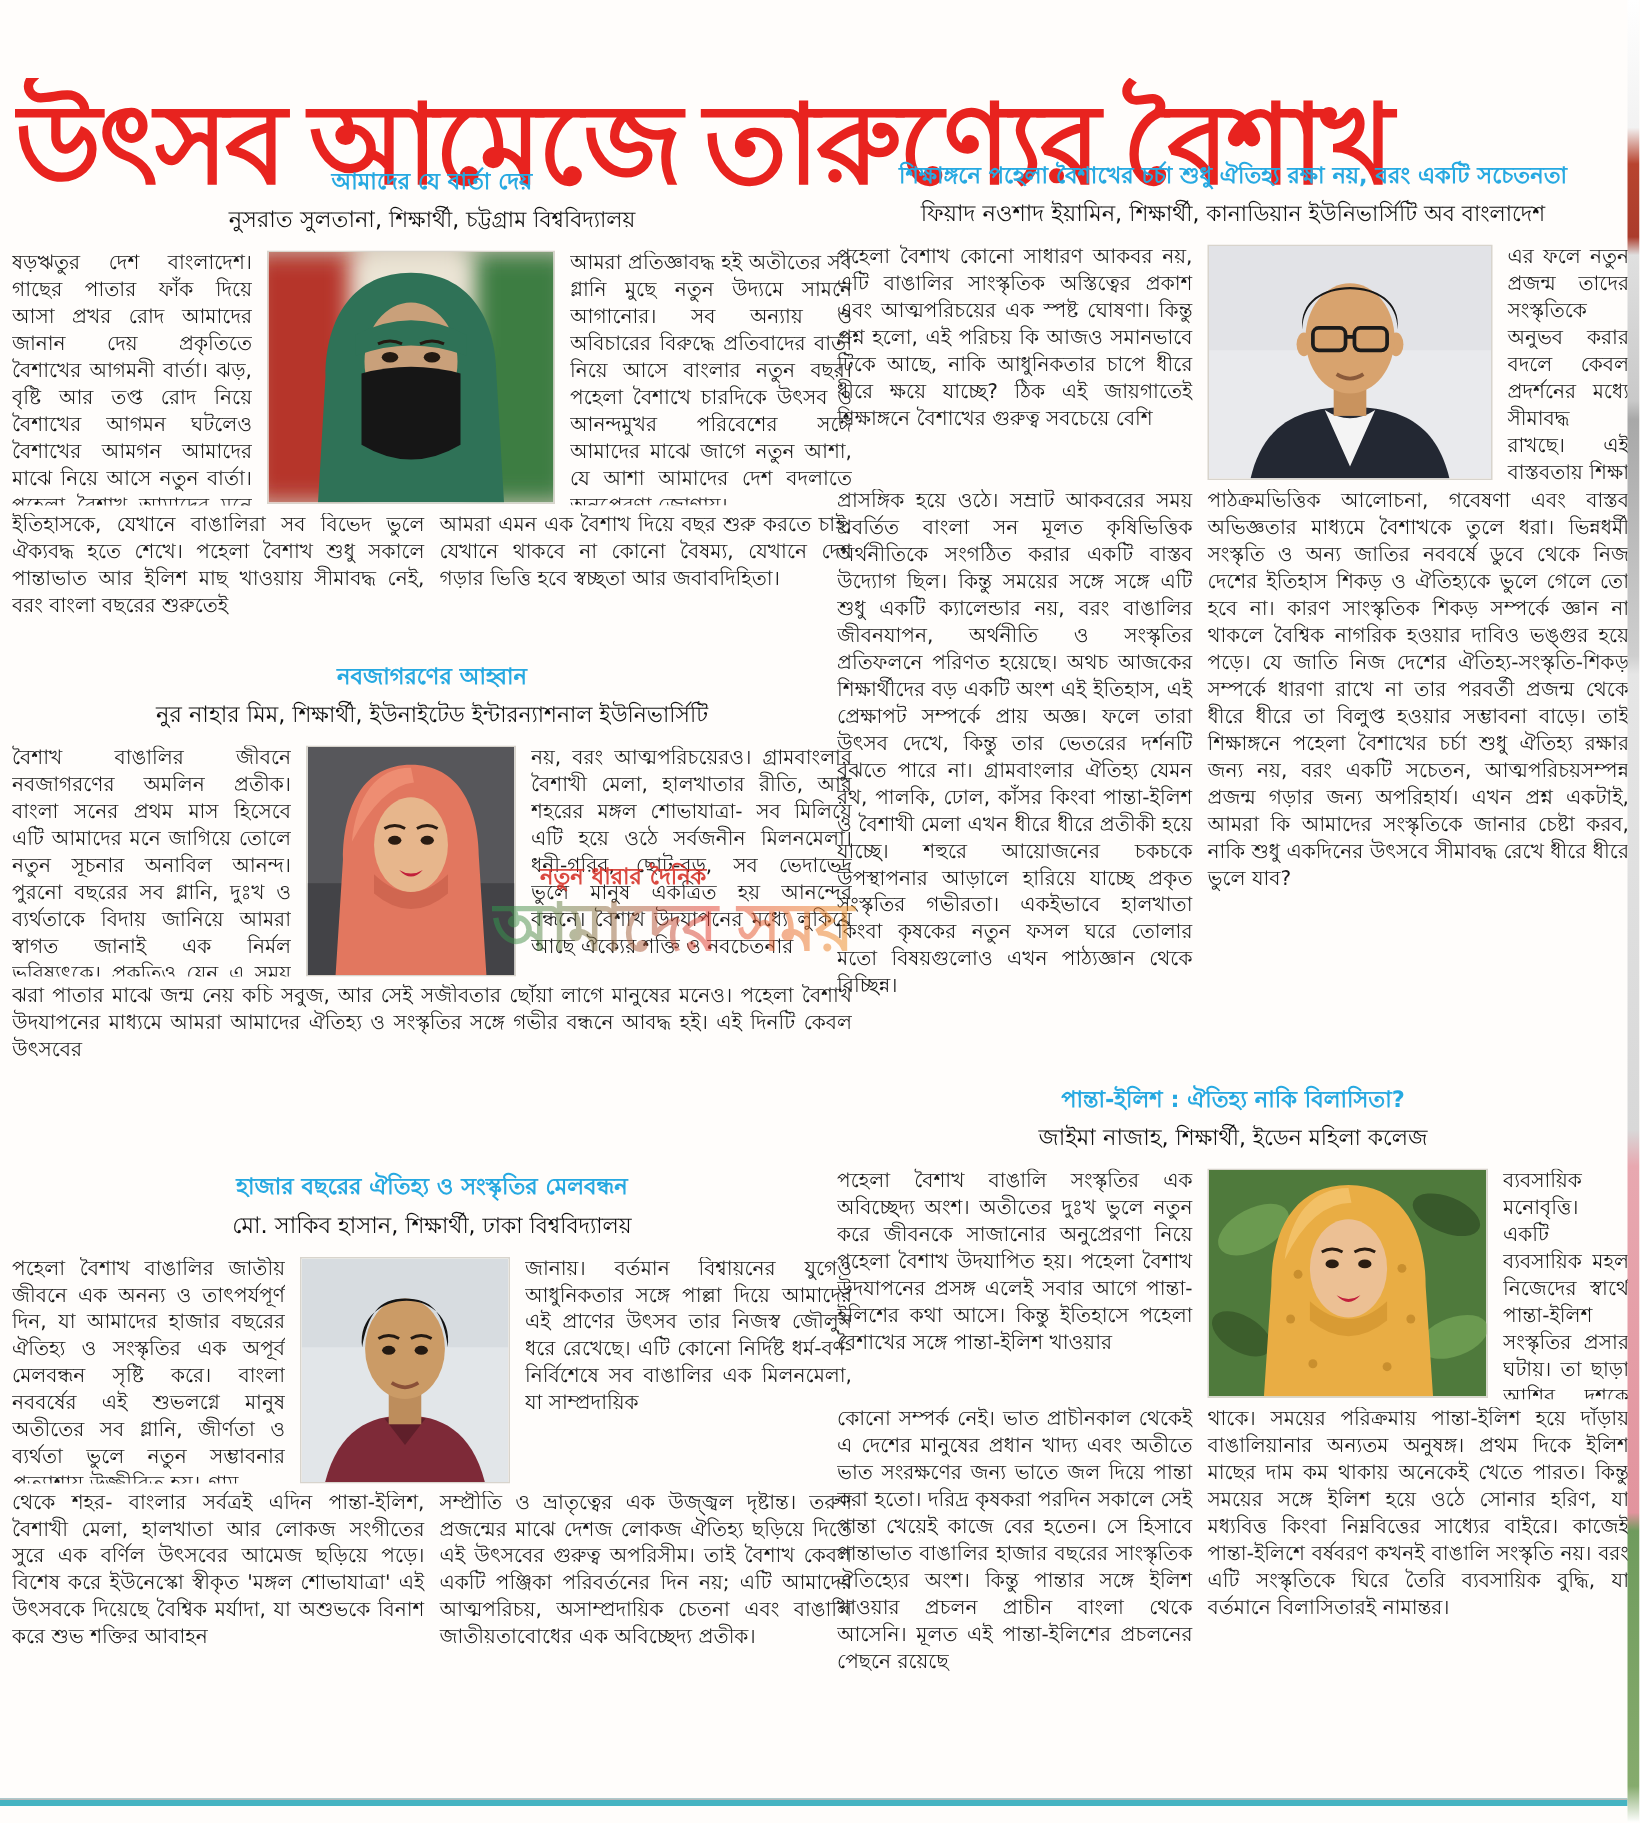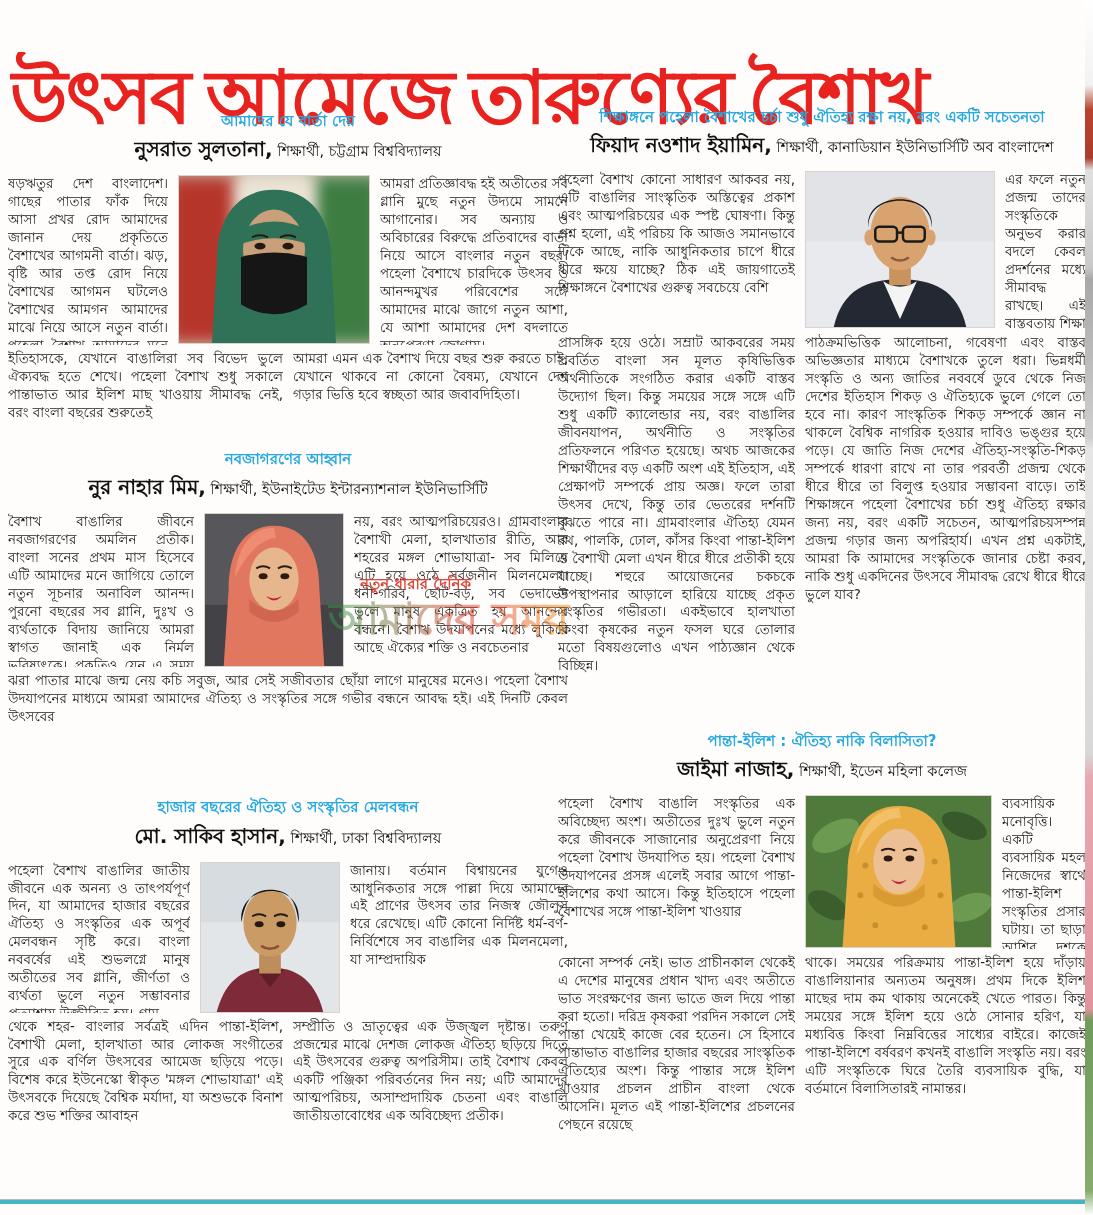--- a/index.html
+++ b/index.html
@@ -5,21 +5,21 @@
   html,body{margin:0;padding:0;}
   body{width:1093px;height:1215px;position:relative;background:#fffdfb;overflow:hidden;
        font-family:"DejaVu Sans",sans-serif;color:#1c1c1c;}
   .headline{position:absolute;top:2px;left:10px;width:1072px;height:106px;overflow:hidden;
         font-size:74px;line-height:1.25;font-weight:bold;color:#e8231f;white-space:nowrap;letter-spacing:-2px;font-family:Liberation Serif, serif;}
   .half{position:absolute;}
   .left-half{left:8px;top:112px;width:560px;}
   .right-half{left:558px;top:108px;width:528px;}
   h2.atitle{margin:0;color:#27a9e1;font-size:15px;line-height:1.28;font-weight:bold;text-align:center;}
   .byline{margin:3px 0 8px;text-align:center;font-size:14.5px;color:#111;}
-  .byline .author{font-weight:bold;font-size:20px;}
+  .byline .author{font-weight:normal;font-size:15px;}
   .row{display:flex;gap:10px;overflow:hidden;}
   .row + .row{margin-top:5px;}
   p.col{margin:0;font-size:13.4px;line-height:1.34;text-align:justify;overflow:hidden;}
   figure.photo{margin:0;flex:none;overflow:hidden;border:1px solid #d8d4cc;box-sizing:border-box;}
   figure.photo svg{display:block;width:100%;height:100%;}
   article{display:block;}
   
   .a1 .r1{height:170px;} .a1 .cL{width:160px;flex:none;} .a1 .ph{width:192px;height:169px;}
   .a1 .r2{height:78px;} .a1 .r2 .col{flex:1;}
   .a1{margin-bottom:22px;}

